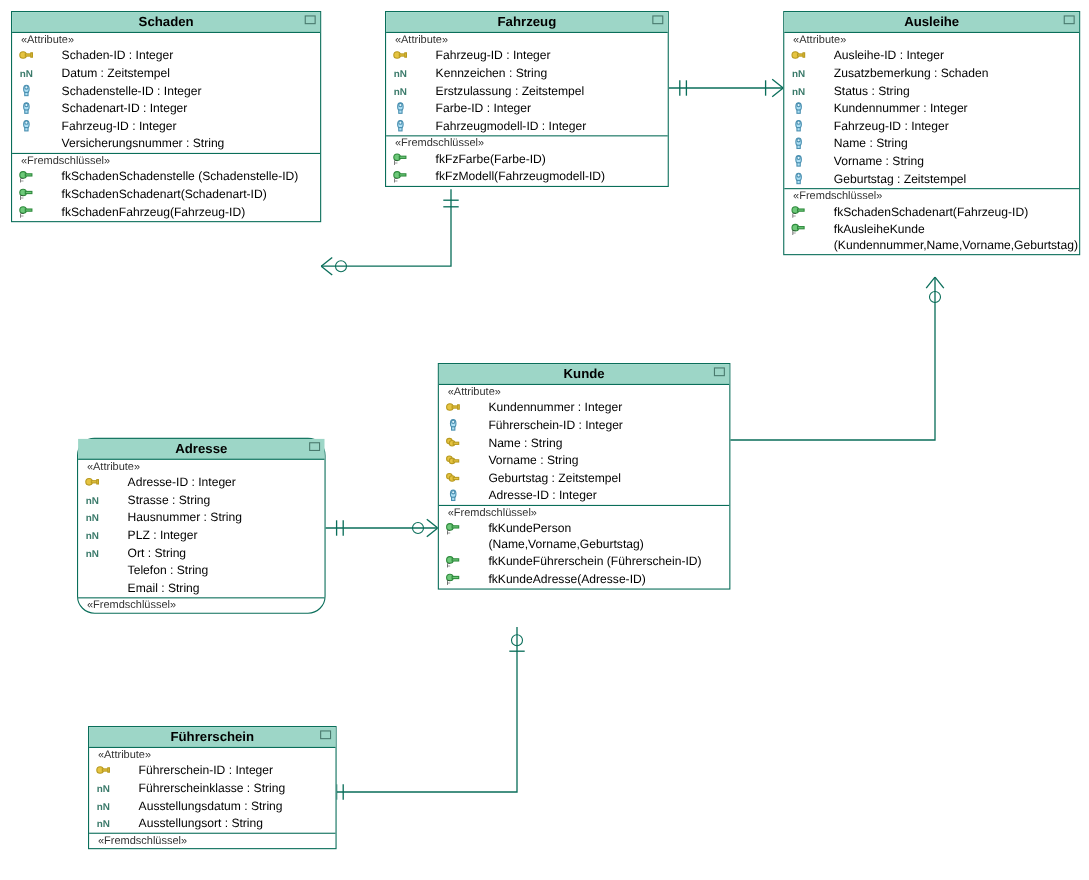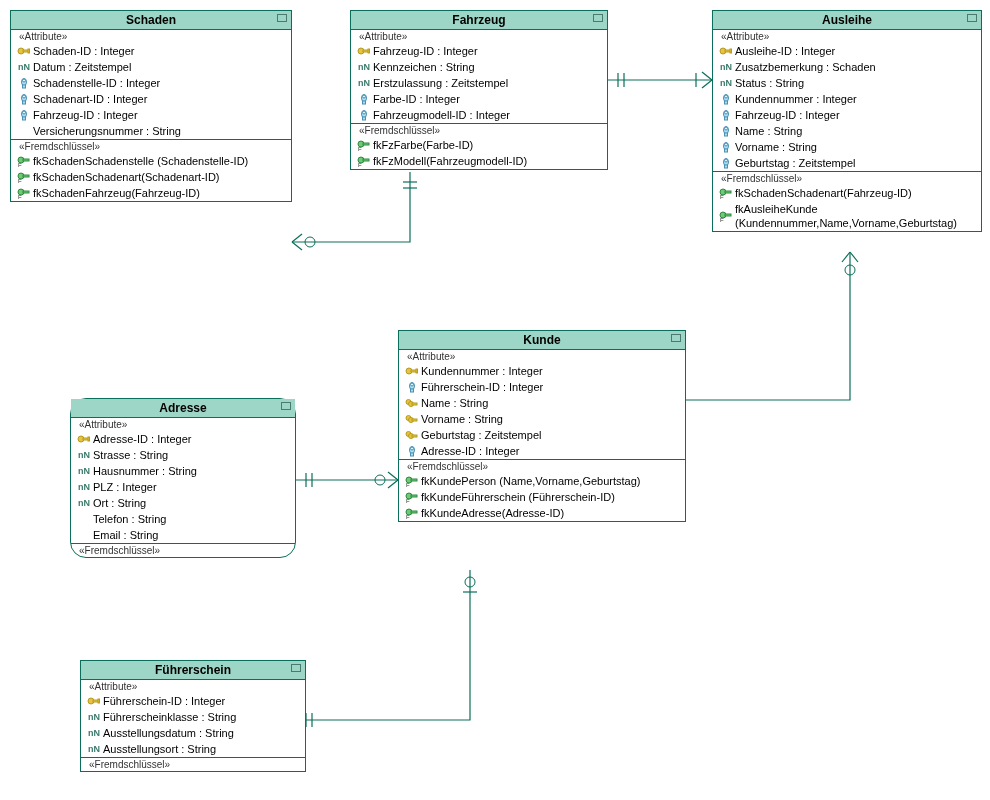--- a/index.html
+++ b/index.html
@@ -30,23 +30,24 @@
   .section-label {
     font-size: 10px;
     padding: 1px 8px;
     color: #333;
   }
   .section-sep {
     border-top: 1.5px solid #0a6e5a;
   }
   .attr-row {
     display: flex;
-    align-items: center;
+    align-items: flex-start;
     padding: 1px 4px 1px 4px;
     line-height: 14px;
+    gap: 23px;
   }
   .icon-col {
     width: 18px;
     flex-shrink: 0;
     display: flex;
     align-items: center;
     justify-content: center;
   }
   .attr-text {
     flex: 1;
@@ -382,21 +383,21 @@
             <circle cx="4" cy="5" r="3" fill="#6ec97a" stroke="#2f8a3d"></circle>
             <rect x="6" y="4" width="6" height="2" fill="#6ec97a" stroke="#2f8a3d"></rect>
             <text x="1" y="12" font-size="6" fill="#333">F</text>
           </svg>
         </span>
         <span class="attr-text">fkAusleiheKunde (Kundennummer,Name,Vorname,Geburtstag)</span>
       </div>
     </div>
 </div>
 
-<div class="entity" style="left:398px; top:330px; width:288px;">
+<div class="entity" style="left:398px; top:330px; width:266px;">
   <div class="entity-header"><span>Kunde</span><span class="tab-glyph"></span></div>
   <div class="section-label">«Attribute»</div>
   <div>
       <div class="attr-row">
         <span class="icon-col">
           <svg width="14" height="12" viewBox="0 0 14 12">
             <circle cx="4" cy="6" r="3" fill="#e6c441" stroke="#b89a20"></circle>
             <rect x="6" y="5" width="6" height="2" fill="#e6c441" stroke="#b89a20"></rect>
             <rect x="11" y="4" width="1.5" height="4" fill="#e6c441" stroke="#b89a20"></rect>
           </svg>

